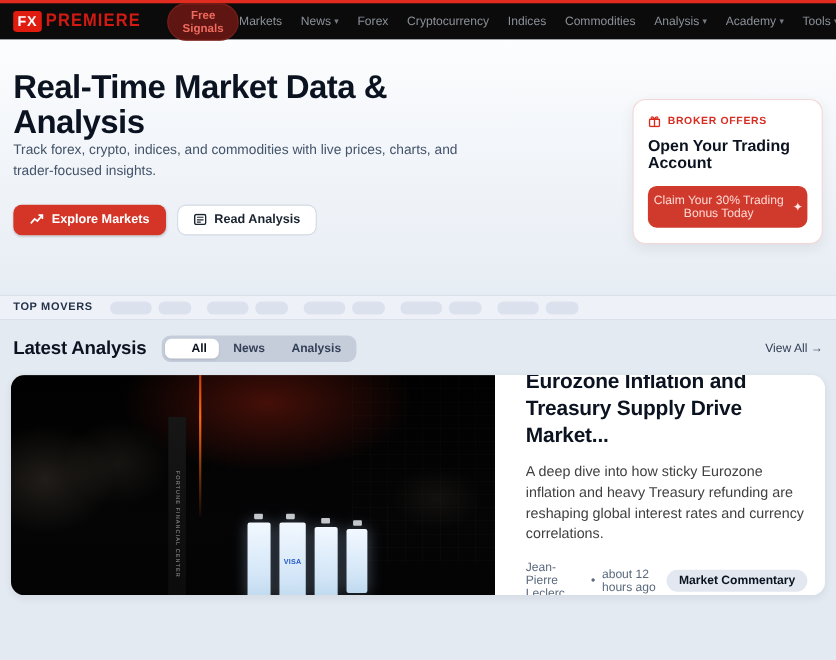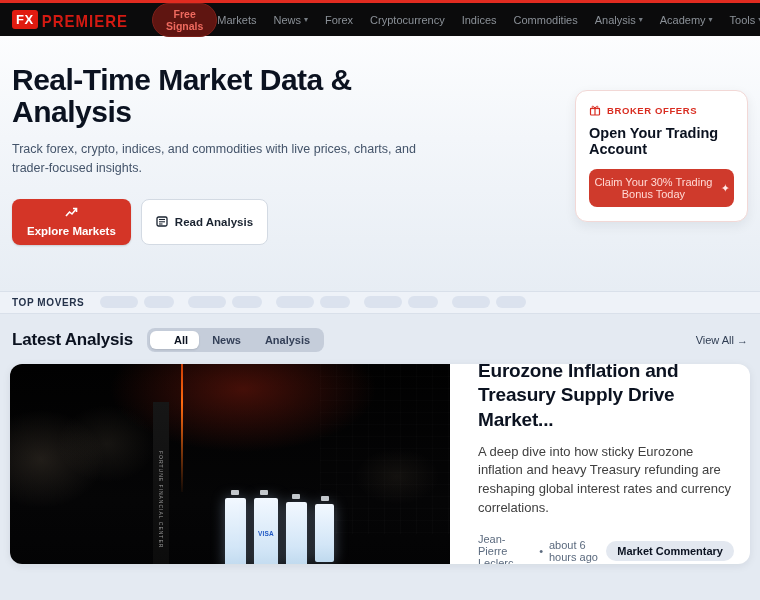--- a/index.html
+++ b/index.html
@@ -4,21 +4,21 @@
 <style>
   * { margin:0; padding:0; box-sizing:border-box; }
   html,body { width:760px; height:600px; overflow:hidden; }
   body { font-family:"Liberation Sans", sans-serif; background:#e4eaf2; }
 
   
   .header {
     height:36px; background:#0b0b0c; border-top:3px solid #e02b20;
     display:flex; align-items:center; padding:0 12px; gap:0;
   }
-  .logo { display:flex; align-items:flex-end; gap:4px; cursor:pointer; }
+  .logo { display:flex; align-items:flex-start; gap:4px; cursor:pointer; }
   .logo-fx {
     background:#e01b10; color:#fff; font-weight:bold; font-size:13px;
     padding:2px 4px; border-radius:3px; letter-spacing:0.5px;
   }
   .logo-premiere { color:#d31a12; font-weight:bold; font-size:15px; letter-spacing:1px; transform:scaleY(1.1); }
   .free-signals {
     margin-left:24px; background:#5f1511; border:1px solid #7c201a; color:#ef6a5f;
     font-size:10.5px; font-weight:bold; padding:4px 13px; border-radius:999px; cursor:pointer;
   }
   .nav { margin-left:auto; display:flex; align-items:center; gap:17px; }
@@ -28,25 +28,25 @@
   
   .hero {
     background:linear-gradient(180deg, #fcfdfe 0%, #f3f6fa 40%, #e7edf4 100%);
     padding:24px 12px 46px; display:flex; align-items:flex-start;
   }
   .hero-left { flex:1; padding-top:4px; }
   .hero-title {
     font-size:30px; font-weight:800; color:#0b1220; line-height:1.05;
     letter-spacing:-0.5px; max-width:440px;
   }
-  .hero-sub { margin-top:13px; font-size:12.5px; color:#44546a; line-height:1.55; max-width:420px; }
+  .hero-sub { font-size:12.5px; color:#44546a; line-height:1.55; max-width:420px; }
   .hero-btns { margin-top:20px; display:flex; gap:10px; }
   .btn { display:inline-flex; align-items:center; gap:7px; font-size:11.5px; font-weight:bold;
     padding:7px 14px; border-radius:8px; cursor:pointer; border:1px solid transparent; }
-  .btn-red { background:#d43527; color:#fff; box-shadow:0 1px 2px rgba(0,0,0,0.15);flex-direction:column; }
+  .btn-red { background:#d43527; color:#fff; box-shadow:0 1px 2px rgba(0,0,0,0.15); }
   .btn-white { background:#fff; color:#1a2330; border-color:#d3dae3; }
 
   .broker-card {
     width:173px; background:#fff; border:1px solid #f2d8d6; border-radius:12px;
     box-shadow:0 4px 12px rgba(15,23,42,0.07); padding:13px 13px 14px; margin-top:30px;
   }
   .broker-eyebrow { display:flex; align-items:center; gap:6px; color:#d92c20;
     font-size:9.5px; font-weight:bold; letter-spacing:0.6px; }
   .broker-title { margin-top:9px; font-size:14.5px; font-weight:800; color:#0b1220; }
   .broker-cta {
@@ -273,17 +273,17 @@
       <div class="panel p4"></div>
     </div>
     <div class="feat-fence"></div>
   </div>
   <div class="feat-body">
     <div class="feat-title">Eurozone Inflation and Treasury Supply Drive Market...</div>
     <div class="feat-excerpt">A deep dive into how sticky Eurozone inflation and heavy Treasury refunding are reshaping global interest rates and currency correlations.</div>
     <div class="feat-meta">
       <span>Jean-Pierre Leclerc</span>
       <span>•</span>
-      <span>about 6 hours ago</span>
+      <span>about 12 hours ago</span>
       <span class="feat-badge">Market Commentary</span>
     </div>
   </div>
 </div>
 
 </body></html>

